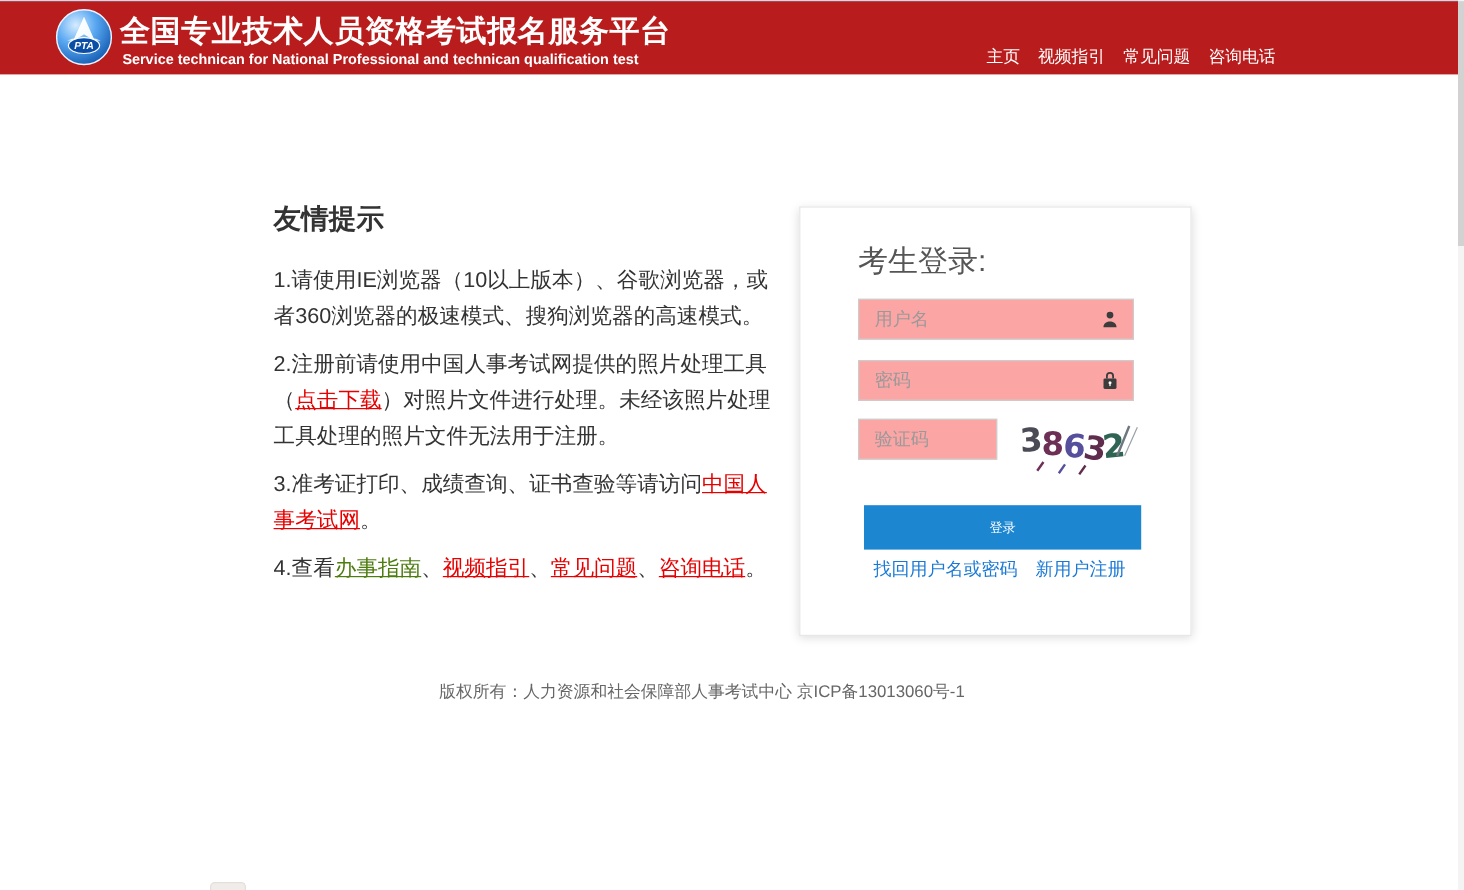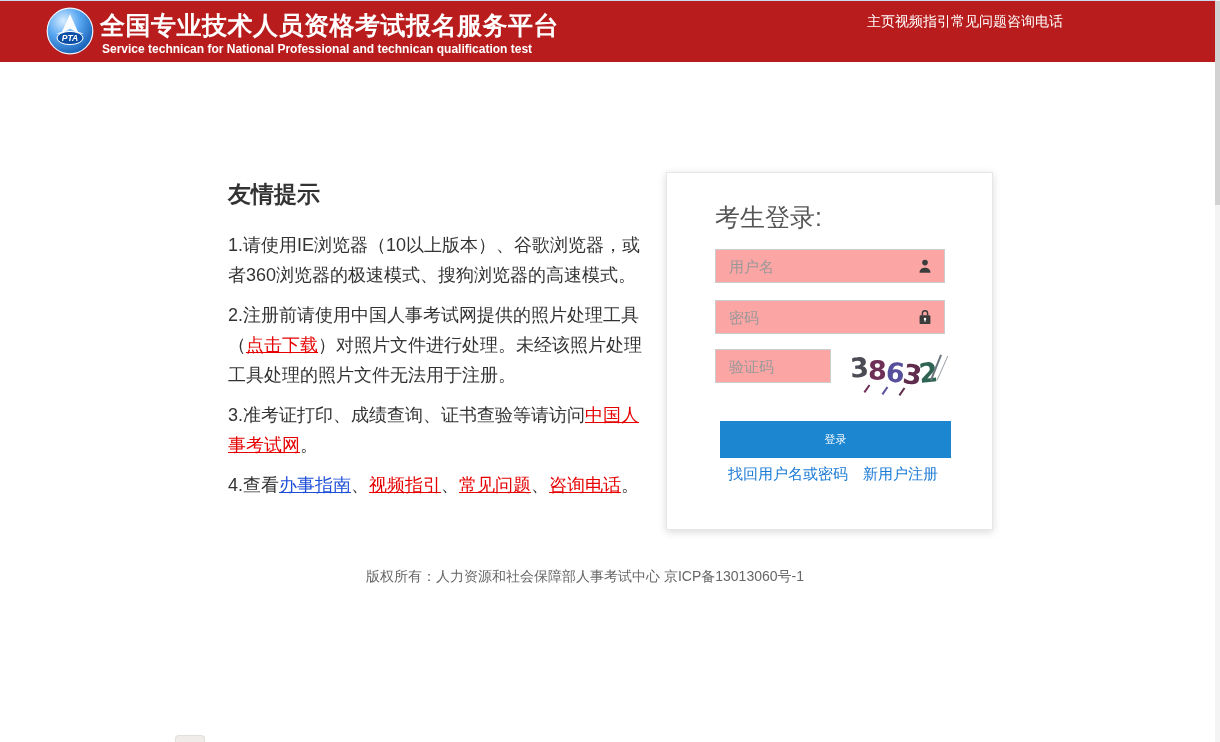--- a/index.html
+++ b/index.html
@@ -8,25 +8,25 @@
   .page { position:relative; width:1220px; height:742px; overflow:hidden; background:#fff; }
 
   
   .header { position:absolute; left:0; top:0; width:1220px; height:62px;
             background:#3e8ef4; border-top:1px solid #c9d9ef; }
   .logo { position:absolute; left:46px; top:6px; width:48px; height:48px; }
   .brand-title { position:absolute; left:100px; top:8px; font-size:25px; font-weight:bold;
                  color:#fff; letter-spacing:0.5px; white-space:nowrap; }
   .brand-sub { position:absolute; left:102px; top:41px; font-size:12px; font-weight:bold;
                color:#fff; white-space:nowrap; }
-  .nav { position:absolute; right:157px; top:12px; display:flex; }
+  .nav { position:absolute; right:157px; top:38px; display:flex; gap:15px; }
   .nav a { color:#fff; font-size:14px; text-decoration:none; white-space:nowrap; cursor:pointer; }
 
   
-  .tips { position:absolute; left:228px; top:168px; width:425px;margin-top:12px; }
+  .tips { position:absolute; left:228px; top:168px; width:425px; }
   .tips h2 { font-size:23px; line-height:28px; font-weight:bold; color:#333; margin-bottom:22px; }
   .tips p { font-size:18px; line-height:30px; color:#333; margin-bottom:10px; }
   .rlink { text-decoration:underline; cursor:pointer; }
 
   
   .card { position:absolute; left:666px; top:172px; width:327px; height:358px;
           background:#fff; border:1px solid #e7e7e7; box-shadow:0 2px 8px rgba(0,0,0,0.15); }
   .card-title { position:absolute; left:48px; top:28px; font-size:25px; color:#555;text-align:center; }
   .fld { position:absolute; left:48px; width:230px; height:34px; }
   .fld input { width:100%; height:100%; border:1px solid #ccc; background:#fca5a5;
@@ -105,21 +105,21 @@
     <p>
       <span>1.请使用IE浏览器（10以上版本）、谷歌浏览器，或者360浏览器的极速模式、搜狗浏览器的高速模式。</span>
     </p>
     <p>
       <span>2.注册前请使用中国人事考试网提供的照片处理工具（</span><span class="rlink" style="color: rgb(230, 0, 0);">点击下载</span><span>）对照片文件进行处理。未经该照片处理工具处理的照片文件无法用于注册。</span>
     </p>
     <p>
       <span>3.准考证打印、成绩查询、证书查验等请访问</span><span class="rlink" style="color: rgb(230, 0, 0);">中国人事考试网</span><span>。</span>
     </p>
     <p>
-      <span>4.查看</span><span class="rlink" style="color: #1d4ed8;">办事指南</span><span>、</span><span class="rlink" style="color: rgb(230, 0, 0);">视频指引</span><span>、</span><span class="rlink" style="color: rgb(230, 0, 0);">常见问题</span><span>、</span><span class="rlink" style="color: rgb(230, 0, 0);">咨询电话</span><span>。</span>
+      <span>4.查看</span><span class="rlink" style="color: #4d7c0f;">办事指南</span><span>、</span><span class="rlink" style="color: rgb(230, 0, 0);">视频指引</span><span>、</span><span class="rlink" style="color: rgb(230, 0, 0);">常见问题</span><span>、</span><span class="rlink" style="color: rgb(230, 0, 0);">咨询电话</span><span>。</span>
     </p>
   </div>
 
   <div class="card">
     <div class="card-title">考生登录:</div>
 
     <div class="fld fld-user">
       <input type="text" placeholder="用户名" style="">
       <svg class="ic" viewBox="0 0 24 24">
         <path fill="#3c3c3c" d="M12 4.5a3.4 3.4 0 1 1 0 6.8 3.4 3.4 0 0 1 0-6.8zM5.5 19.5c0-3.6 3.7-5.3 6.5-5.3s6.5 1.7 6.5 5.3v.5h-13z"></path>

